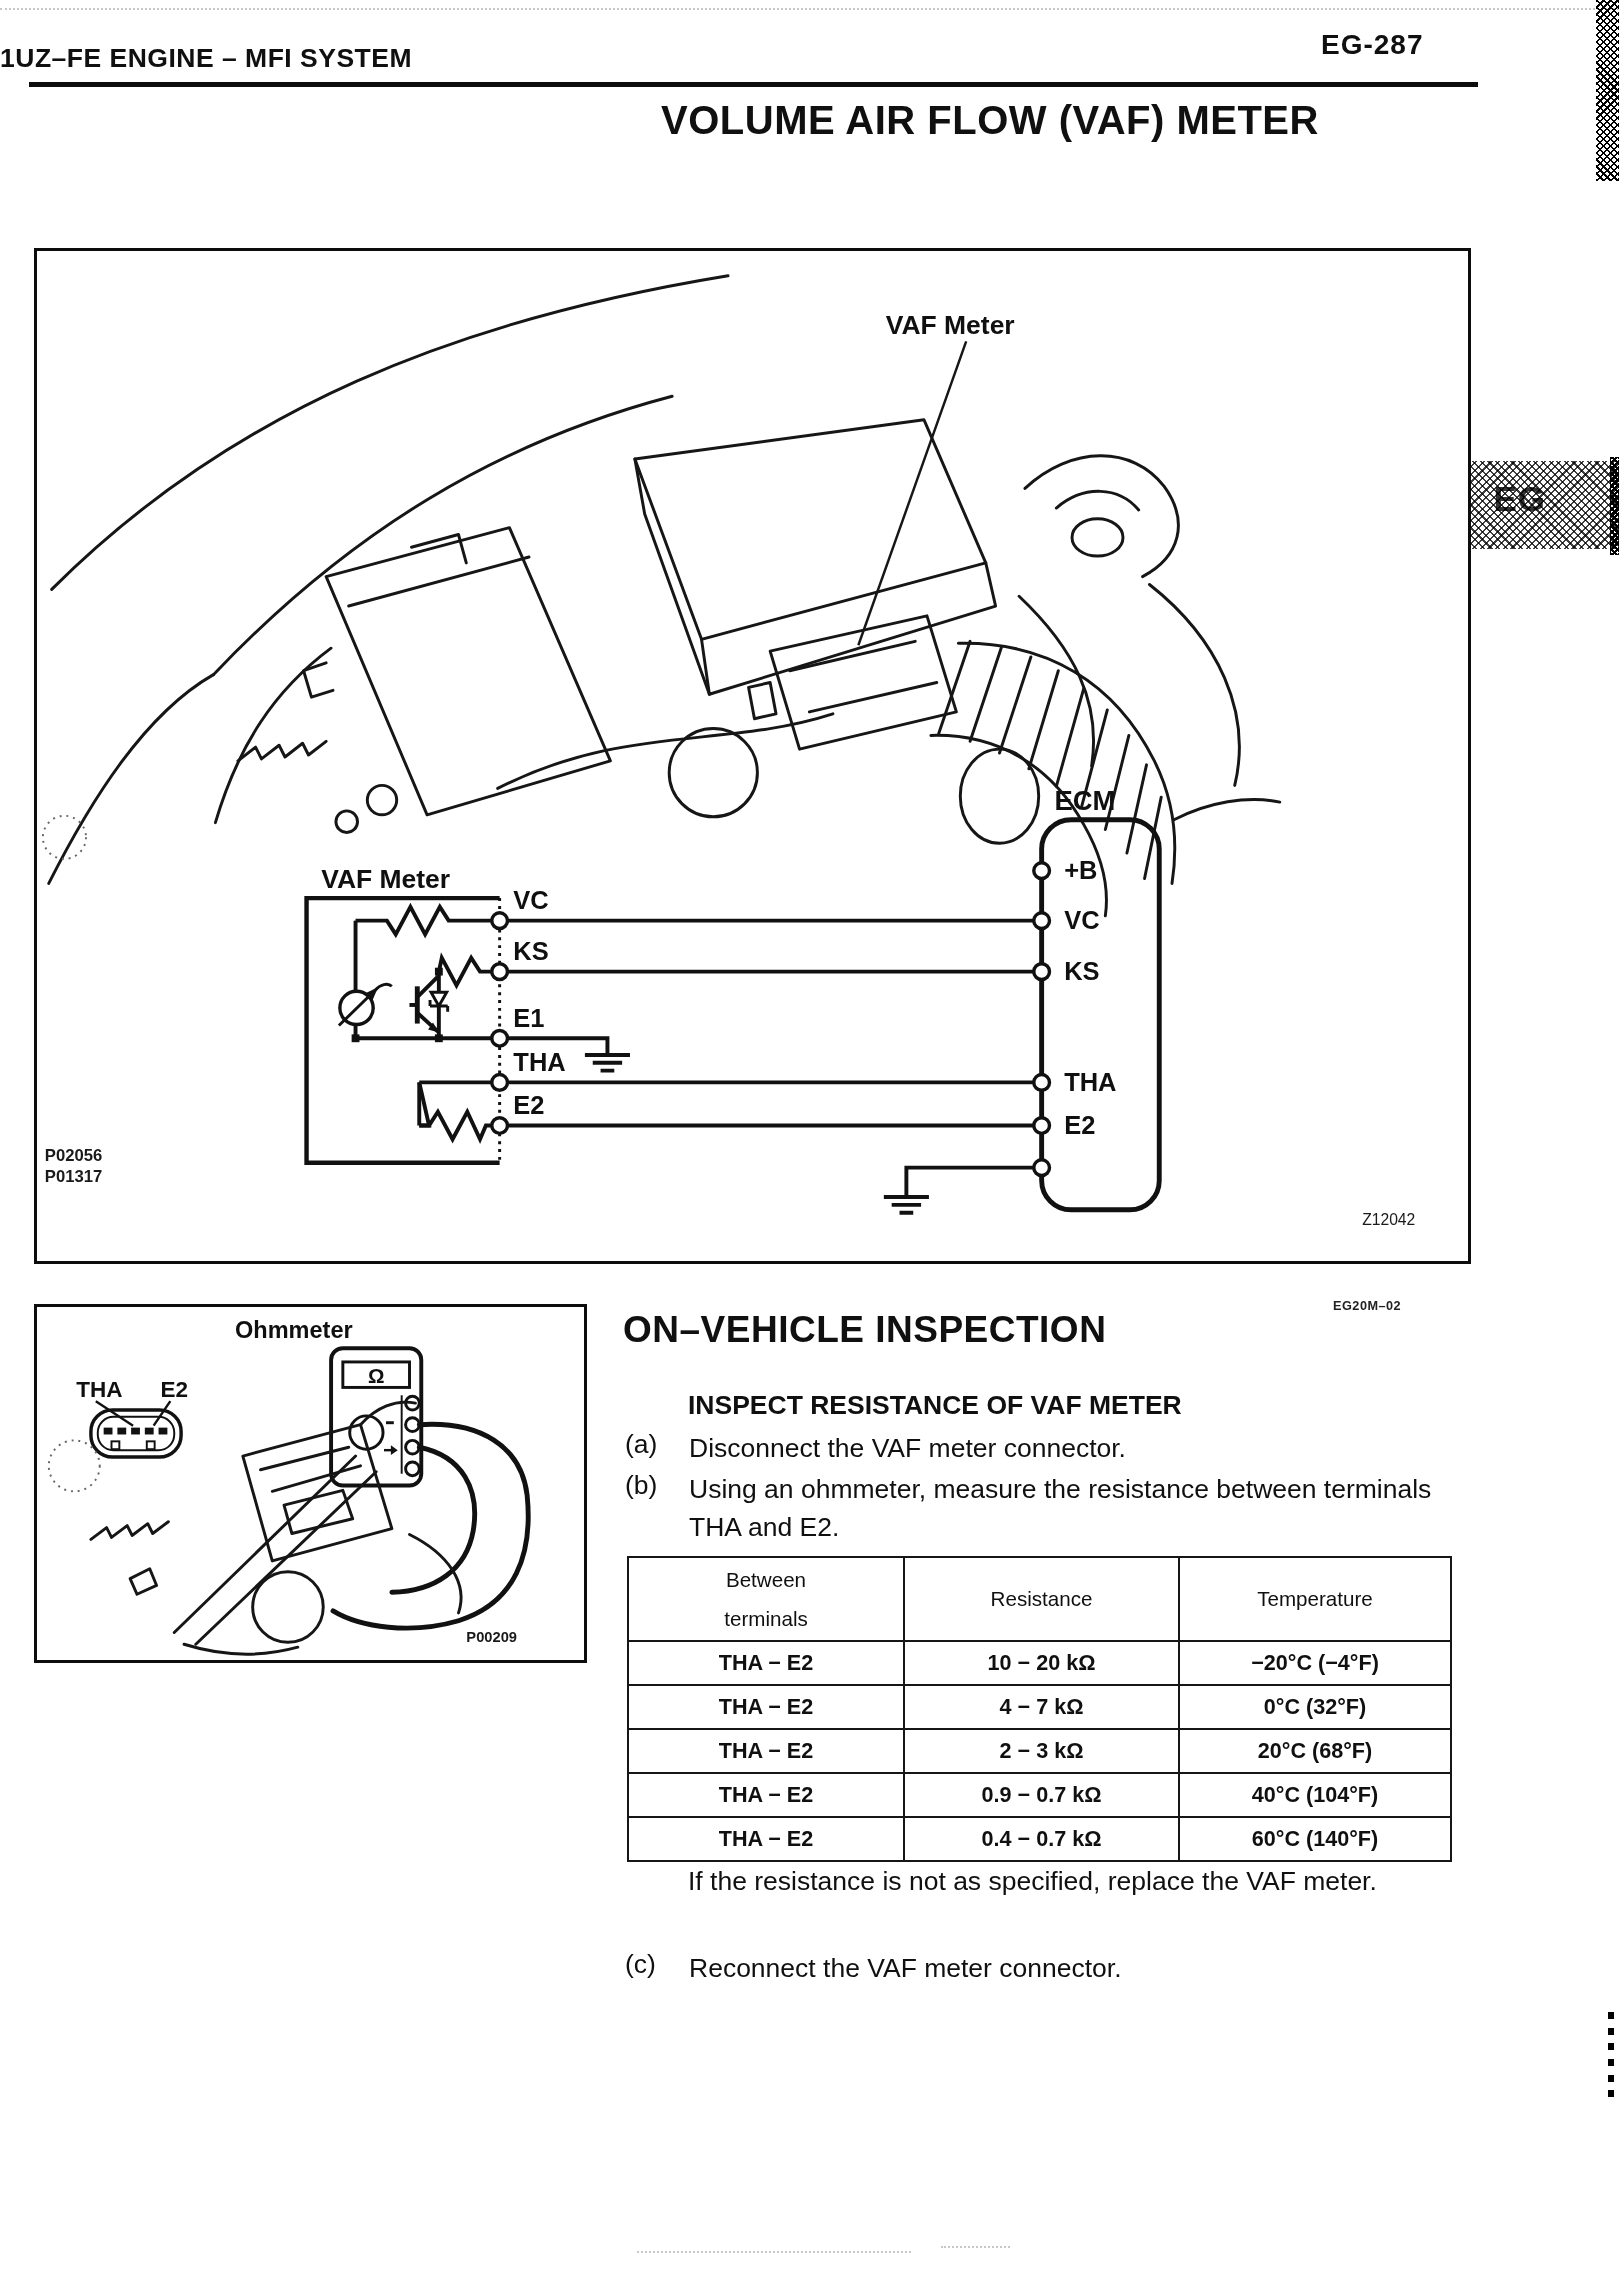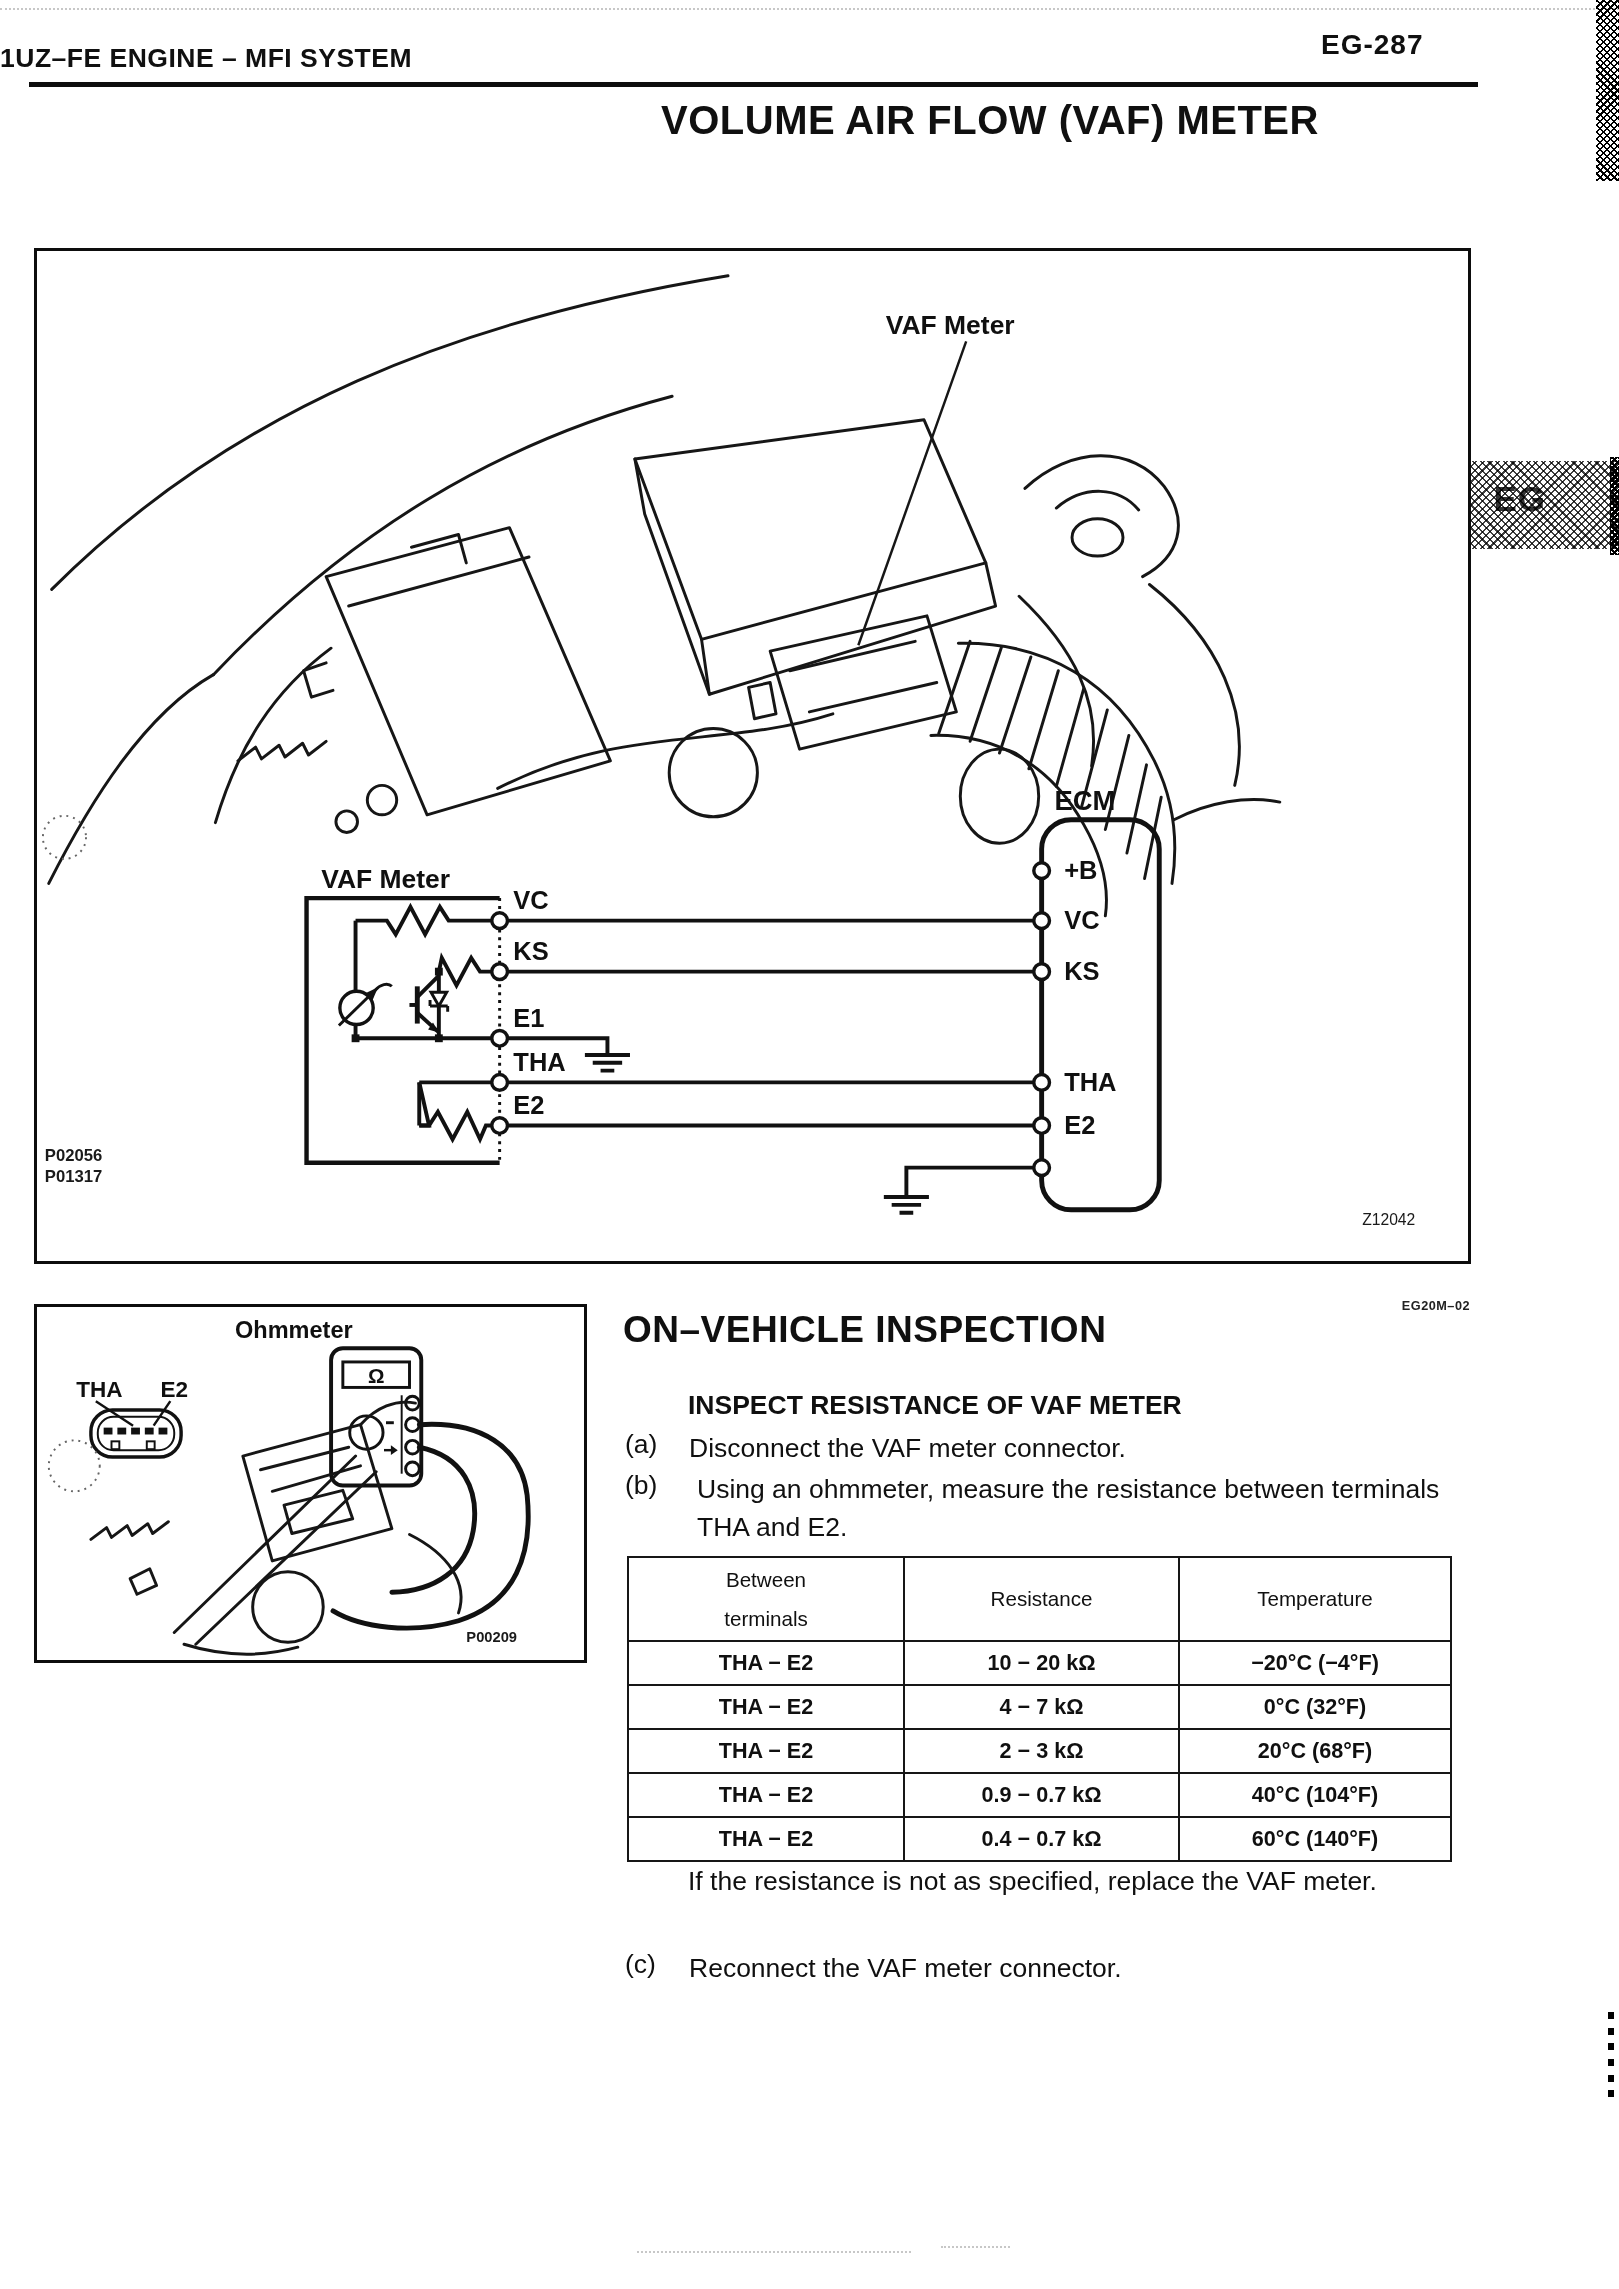--- a/index.html
+++ b/index.html
@@ -263,29 +263,29 @@
         <path d="M 55 237 L 71 225 L 76 235 L 92 223 L 97 233 L 113 221 L 118 231 L 134 219"></path>
         <path d="M 95 277 L 115 267 L 122 284 L 102 293 Z"></path>
         <path d="M 150 344 C 192 357 230 357 266 347"></path>
         <path d="M 330 120 C 346 102 366 94 386 98"></path>
       </g>
       <circle cx="38" cy="162" r="26" stroke="#666" stroke-width="2" stroke-dasharray="2 5" fill="none"></circle>
       <text class="svg-code" x="438" y="342" font-size="15" font-weight="bold">P00209</text>
     </svg>
   </div>
 
-  <div class="abs fig-code" style="left:1333px;top:1299px;width:137px;text-align:right;">EG20M–02</div>
+  <div class="abs fig-code" style="left:1333px;top:1299px;width:137px;">EG20M–02</div>
   <div class="abs sec-heading">ON–VEHICLE INSPECTION</div>
   <div class="abs sub-heading">INSPECT RESISTANCE OF VAF METER</div>
 
   <div class="abs step-label" style="left:625px;top:1429px;">(a)</div>
   <div class="abs step-text" style="left:689px;top:1429px;width:784px;">Disconnect the VAF meter connector.</div>
 
   <div class="abs step-label" style="left:625px;top:1470px;">(b)</div>
-  <div class="abs step-text" style="left:689px;top:1470px;width:784px;margin-left:8px;">Using an ohmmeter, measure the resistance between terminals THA and E2.</div>
+  <div class="abs step-text" style="left:689px;top:1470px;width:784px;">Using an ohmmeter, measure the resistance between terminals THA and E2.</div>
 
   <div class="abs" style="left:627px;top:1556px;">
     <table class="spec-table">
       <colgroup>
           <col style="width:276px">
           <col style="width:275px">
           <col style="width:272px">
         </colgroup>
       <thead>
         <tr>

